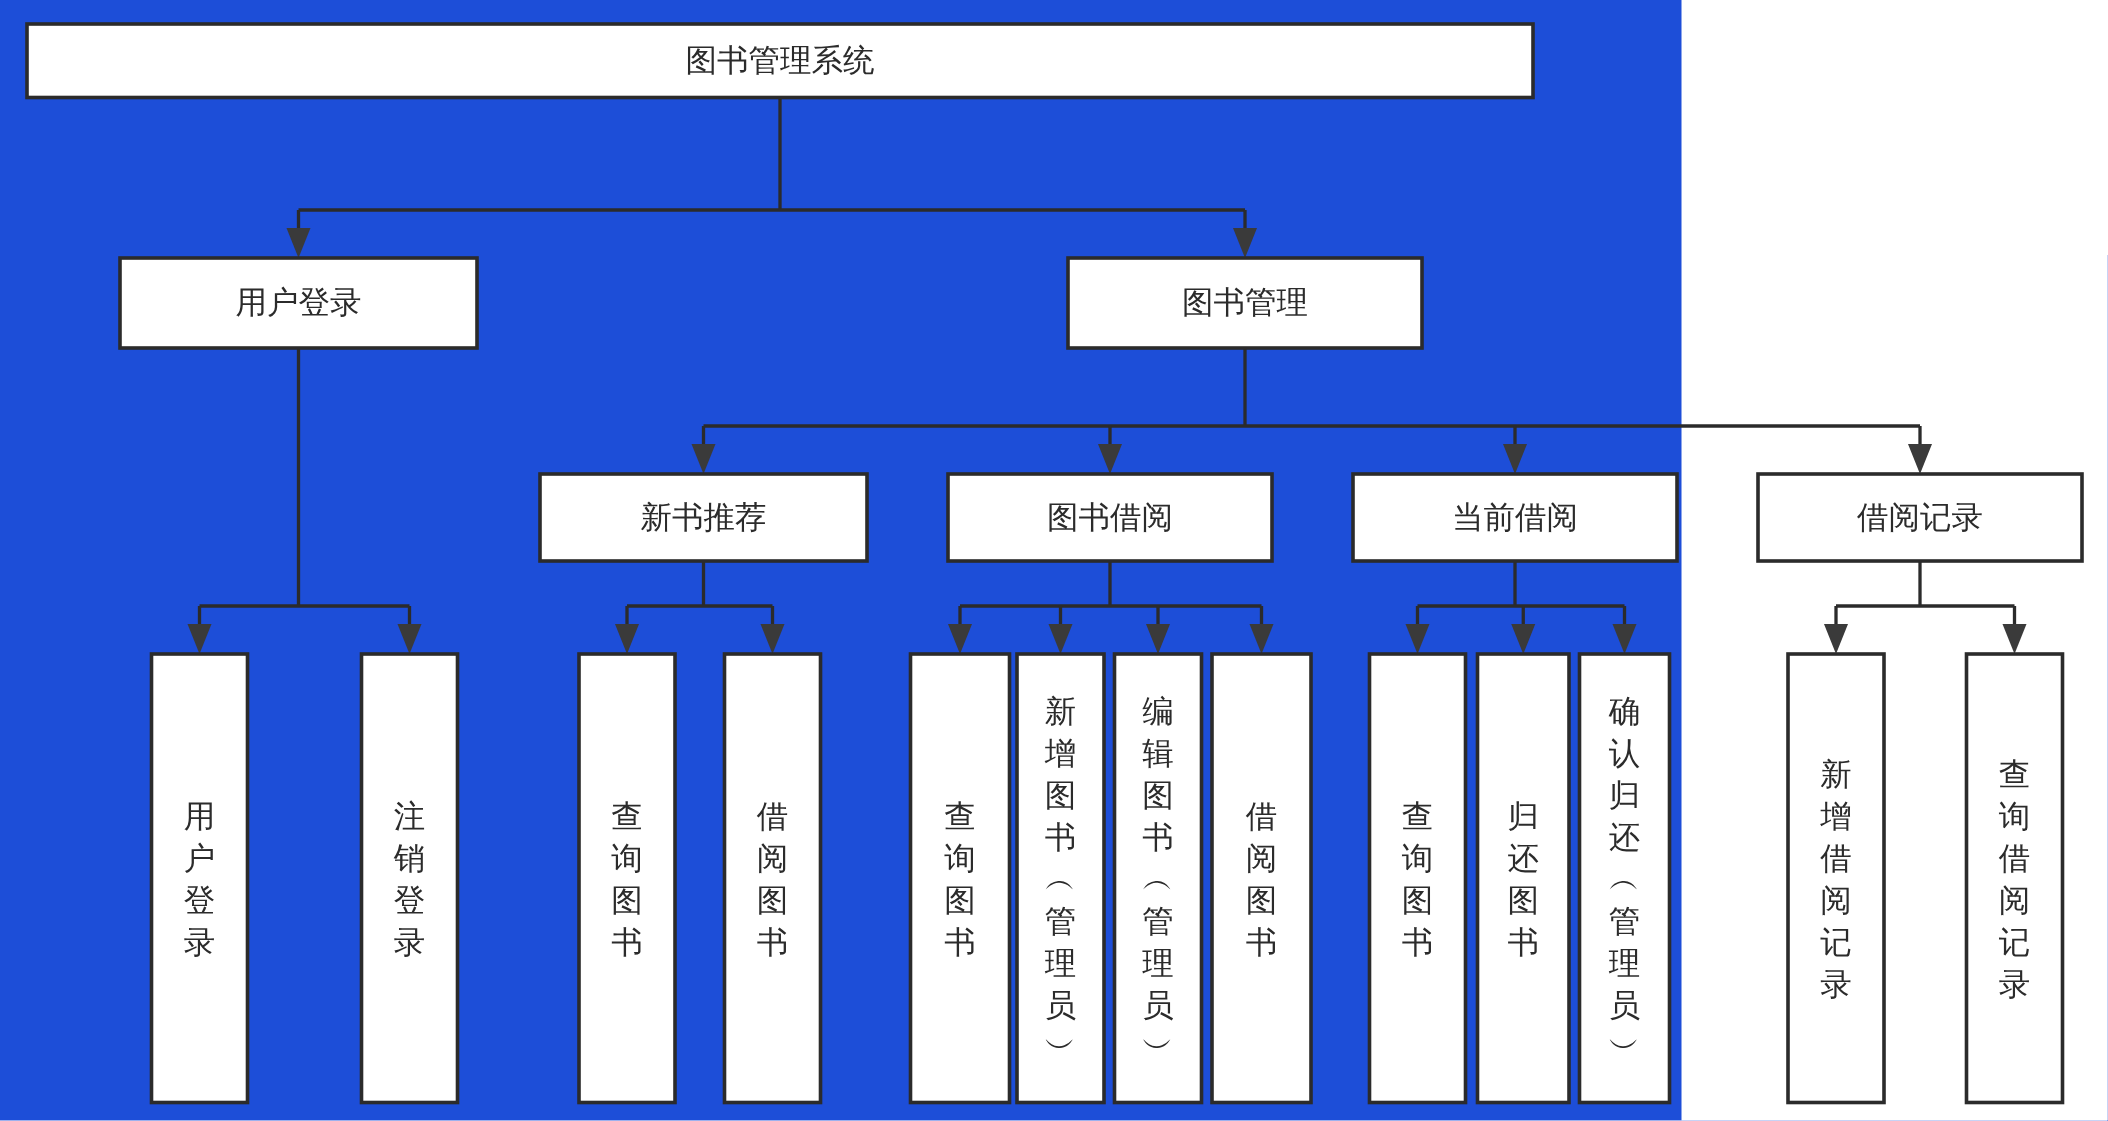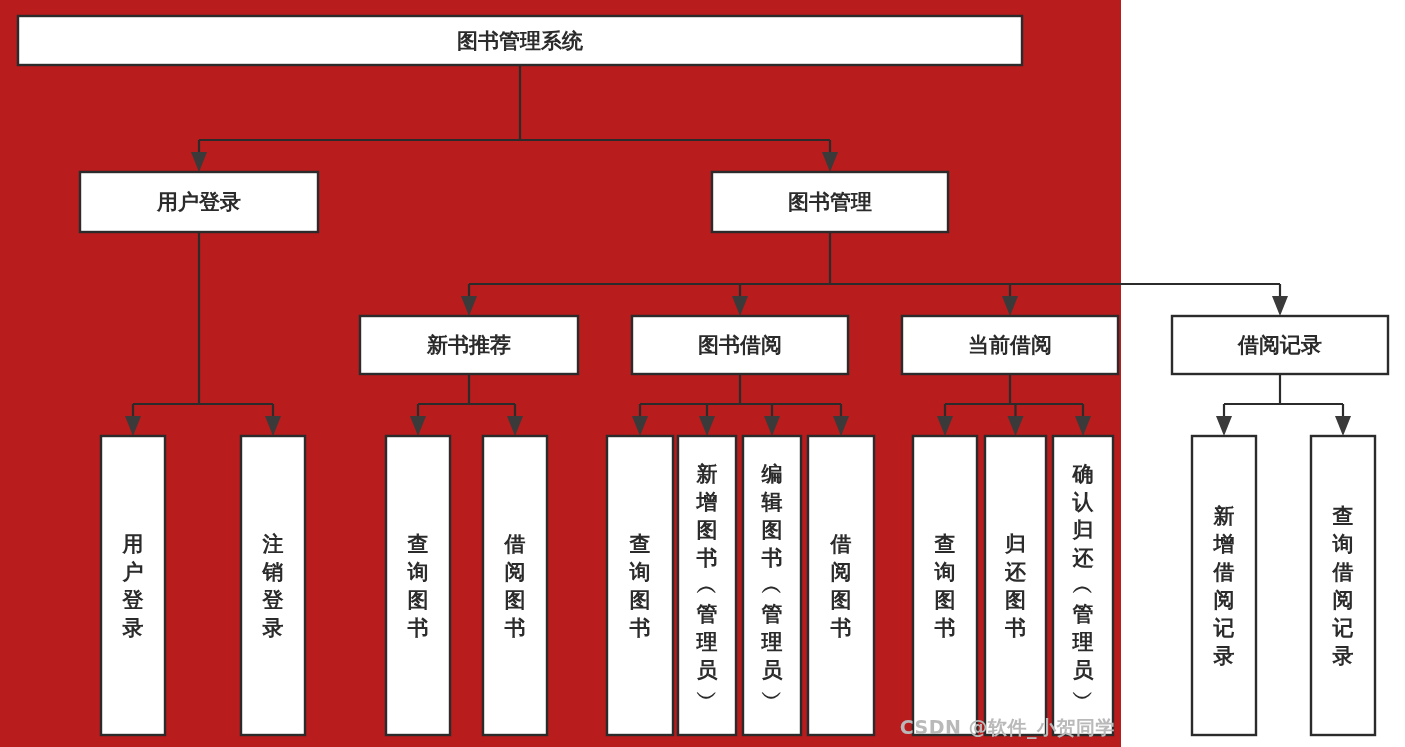--- a/index.html
+++ b/index.html
@@ -10,22 +10,21 @@
   body {
     width: 1405px;
     height: 747px;
     font-family: "DejaVu Sans", "Liberation Sans", sans-serif;
     overflow: hidden;
   }
   #diagram-root {
     position: relative;
     width: 1121px;
     height: 747px;
-    background: #b91c1c;
-    font-weight: bold;
+    background: #1d4ed8;
   }
   svg#diagram-svg {
     position: absolute;
     top: 0;
     left: 0;
     width: 1405px;
     height: 747px;
   }
   .node-box {
     fill: #ffffff;
@@ -215,14 +214,13 @@
         <g>
           <rect class="node-box" x="1192" y="436" width="64" height="299"></rect>
           <text class="node-label-v" x="1224" y="523.34"><tspan x="1224" dy="0">新</tspan><tspan x="1224" dy="28">增</tspan><tspan x="1224" dy="28">借</tspan><tspan x="1224" dy="28">阅</tspan><tspan x="1224" dy="28">记</tspan><tspan x="1224" dy="28">录</tspan></text>
         </g>
         <g>
           <rect class="node-box" x="1311" y="436" width="64" height="299"></rect>
           <text class="node-label-v" x="1343" y="523.34"><tspan x="1343" dy="0">查</tspan><tspan x="1343" dy="28">询</tspan><tspan x="1343" dy="28">借</tspan><tspan x="1343" dy="28">阅</tspan><tspan x="1343" dy="28">记</tspan><tspan x="1343" dy="28">录</tspan></text>
         </g>
       </g>
   </svg>
-  <div class="watermark">CSDN @软件_小贺同学</div>
 </div>
 
 </body></html>

